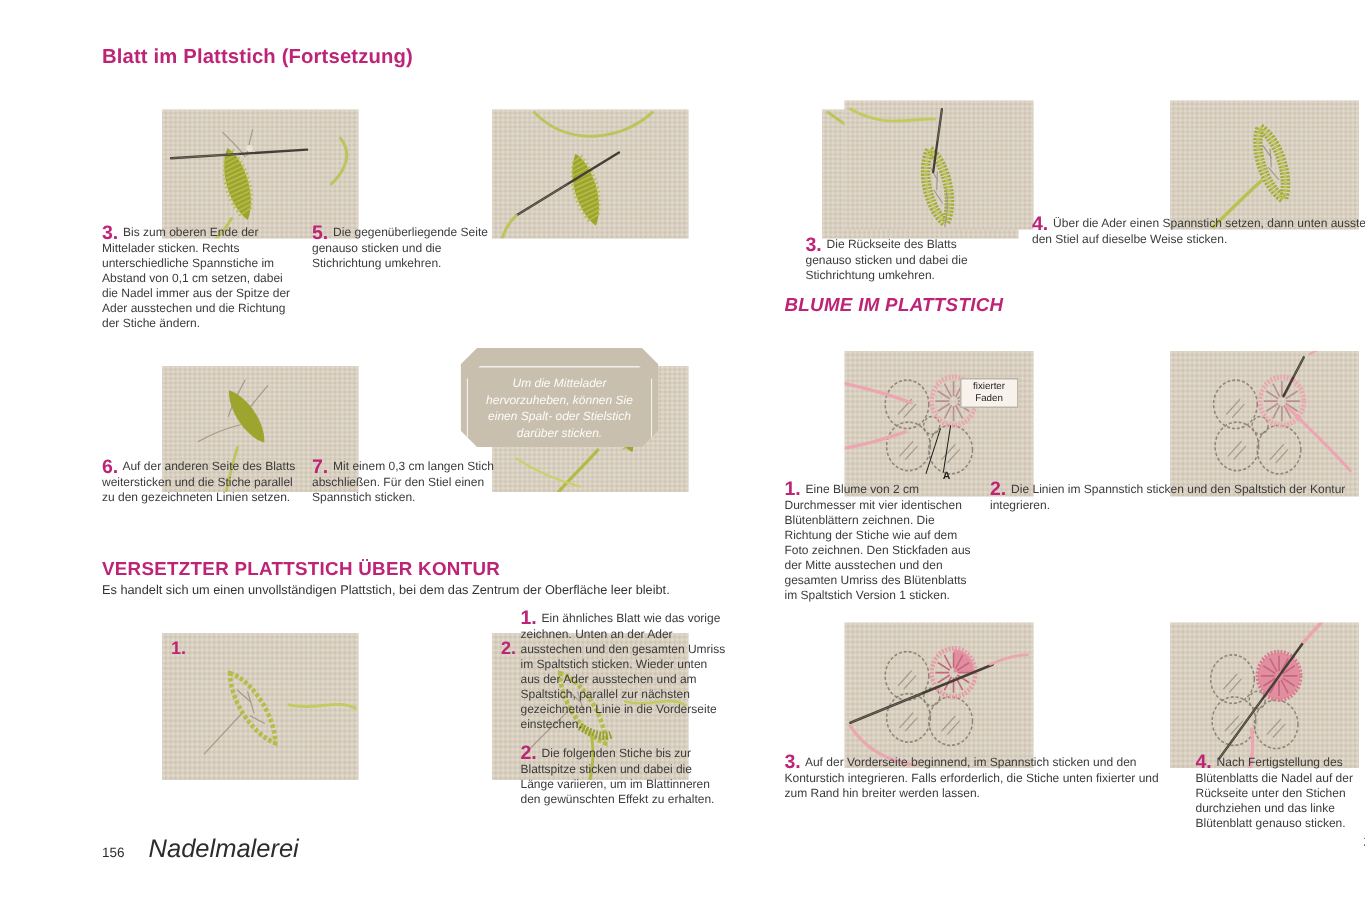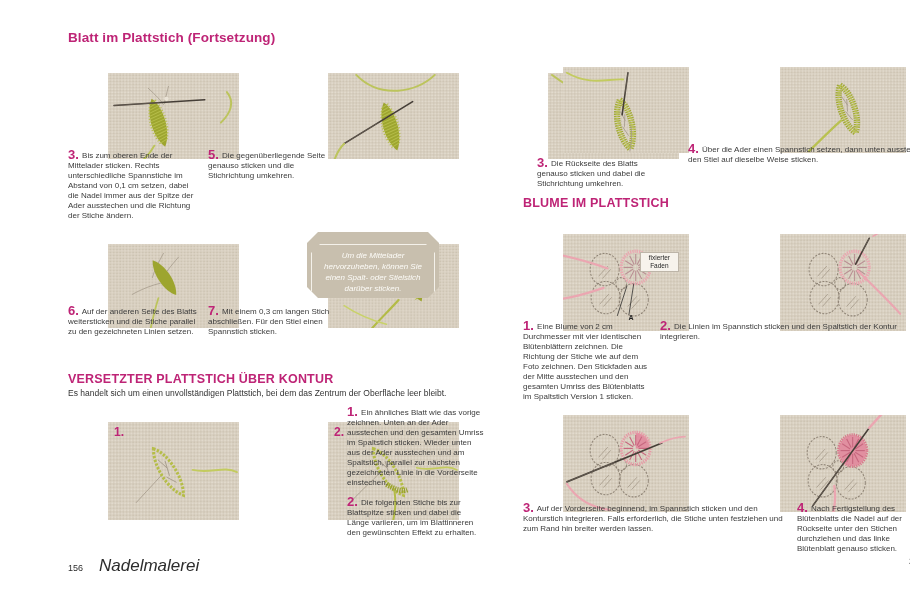--- a/index.html
+++ b/index.html
@@ -304,21 +304,21 @@
       <p class="cap w126" style="margin:14px;">
         <span class="num">3.</span>
         <span>Die Rückseite des Blatts genauso sticken und dabei die Stichrichtung umkehren.</span>
       </p>
       <p class="cap w263" style="margin:0;">
         <span class="num">4.</span>
         <span>Über die Ader einen Spannstich setzen, dann unten ausstechen und den Stiel auf dieselbe Weise sticken.</span>
       </p>
     </div>
 
-    <h2 class="abs h-sec" style="left:483px;top:196px;">BLUME IM PLATTSTICH</h2>
+    <h2 class="abs h-sec" style="left:483px;top:196px;font-style:italic;">BLUME IM PLATTSTICH</h2>
 
     <div class="abs prow gap11" style="left:483px;top:218px;">
       <figure class="photo ph-r2">
           <svg viewBox="0 0 130 90" preserveAspectRatio="none">
             <rect x="0" y="0" width="130" height="90" fill="url(#fabricPat)"></rect>
             <circle cx="43" cy="33" r="15" fill="none" stroke="#8f8476" stroke-width="1" stroke-dasharray="2 1.4"></circle>
             <path d="M37,39 L46,30 M41,41 L49,33" fill="none" stroke="#a59a8b" stroke-width="0.8" stroke-linecap="round"></path>
             <circle cx="44" cy="59" r="15" fill="none" stroke="#8f8476" stroke-width="1" stroke-dasharray="2 1.4"></circle>
             <path d="M38,65 L47,56 M42,67 L50,59" fill="none" stroke="#a59a8b" stroke-width="0.8" stroke-linecap="round"></path>
             <circle cx="73" cy="61" r="15" fill="none" stroke="#8f8476" stroke-width="1" stroke-dasharray="2 1.4"></circle>
@@ -450,21 +450,21 @@
             <path d="M92,12 C98,6 102,2 106,-2" fill="none" stroke="#eba6b1" stroke-width="2.4" stroke-linecap="round"></path>
             <path d="M56,66 C58,78 56,86 54,94" fill="none" stroke="#eba6b1" stroke-width="2.4" stroke-linecap="round"></path>
           </svg>
         </figure>
 
     </div>
 
     <div class="abs caprow gap11" style="left:483px;top:503px;">
       <p class="cap w263" style="margin:0;">
         <span class="num">3.</span>
-        <span>Auf der Vorderseite beginnend, im Spannstich sticken und den Konturstich integrieren. Falls erforderlich, die Stiche unten festziehen und zum Rand hin breiter werden lassen.</span>
+        <span>Auf der Vorderseite beginnend, im Spannstich sticken und den Konturstich integrieren. Falls erforderlich, die Stiche unten fixierter und zum Rand hin breiter werden lassen.</span>
       </p>
       <p class="cap w126" style="margin:0;">
         <span class="num">4.</span>
         <span>Nach Fertigstellung des Blütenblatts die Nadel auf der Rückseite unter den Stichen durchziehen und das linke Blütenblatt genauso sticken.</span>
       </p>
     </div>
 
     <div class="abs footer" style="left:820px;top:556px;width:64px;justify-content:flex-end;">
       <span>207</span>
     </div>

